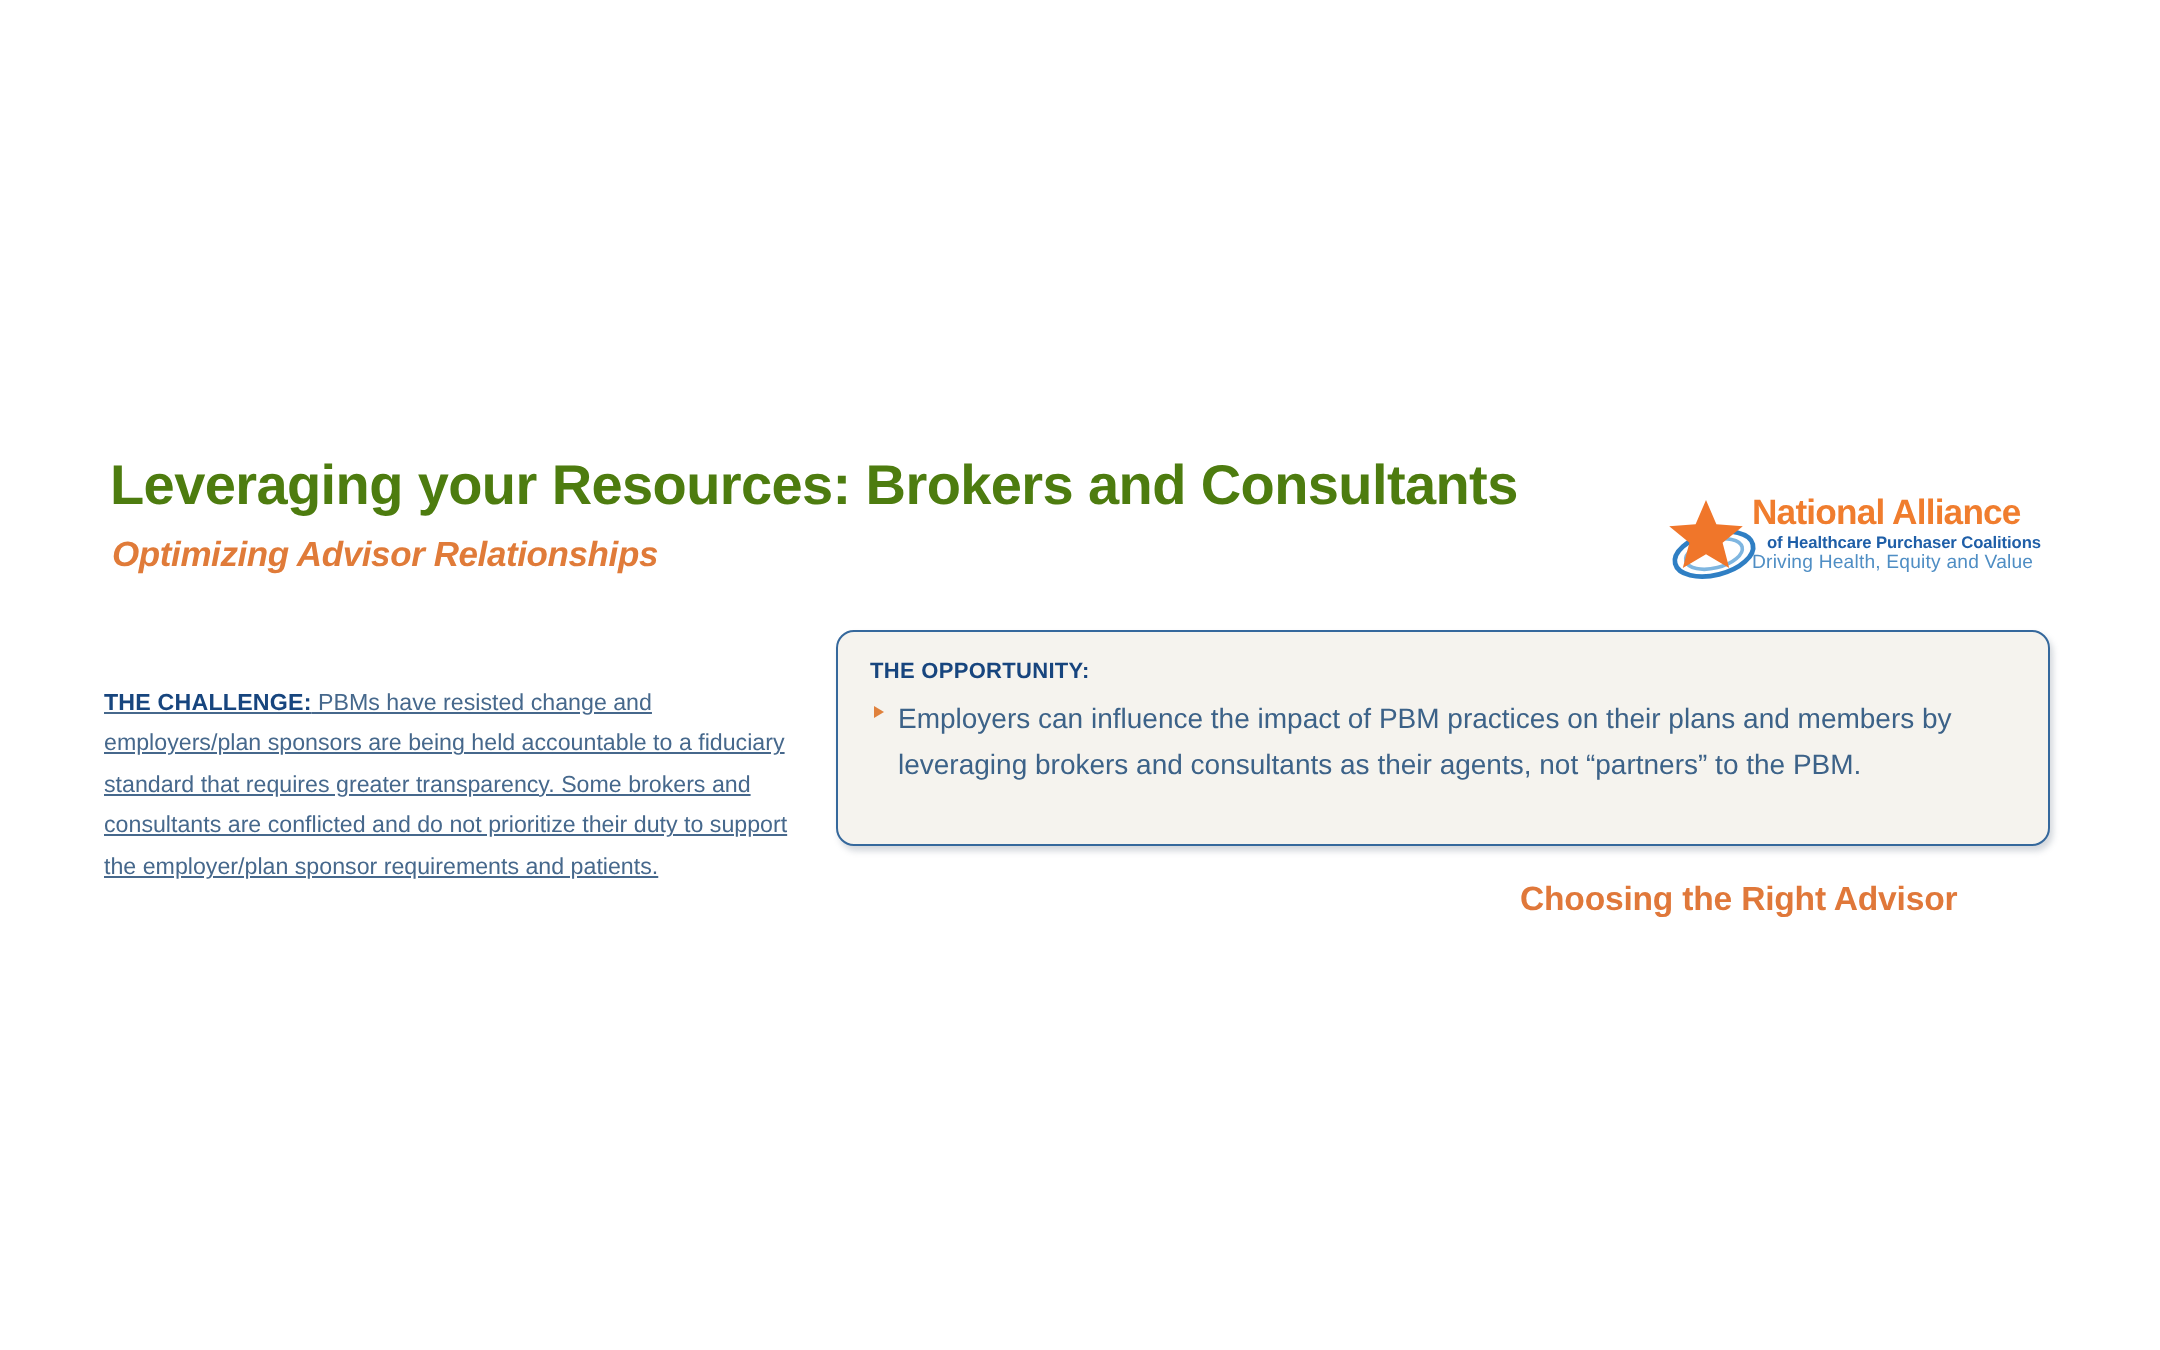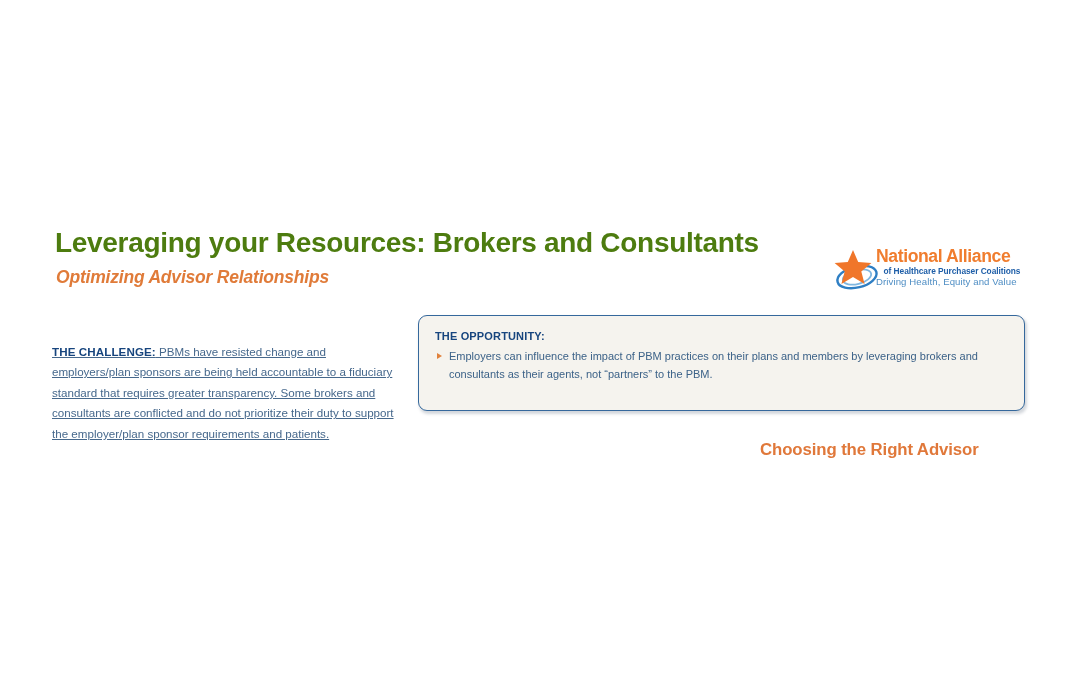--- a/index.html
+++ b/index.html
@@ -123,21 +123,21 @@
     color: #17457e;
     letter-spacing: 0.1px;
   }
 
   
   .opportunity {
     position: absolute;
     left: 418px;
     top: 315px;
     width: 607px;
-    height: 96px;
+    height: 108px;
     box-sizing: border-box;
     background: #f5f3ee;
     border: 1.4px solid #35689c;
     border-radius: 9px;
     box-shadow: 1.5px 2.5px 3px rgba(120,135,150,0.33);
     padding: 14px 16px 0 16px;
   }
   .opp-label {
     font-size: 11px;
     font-weight: 700;
@@ -147,21 +147,21 @@
     margin: 0 0 6px 0;
   }
   .opp-list {
     list-style: none;
     margin: 0;
     padding: 0;
   }
   .opp-item {
     position: relative;
     padding-left: 14px;
-    font-size: 11px;
+    font-size: 14px;
     line-height: 1.62;
     color: #3c6288;
     margin-bottom: 4px;
   }
   .opp-item .tri {
     position: absolute;
     left: 2px;
     top: 5px;
     width: 0;
     height: 0;

